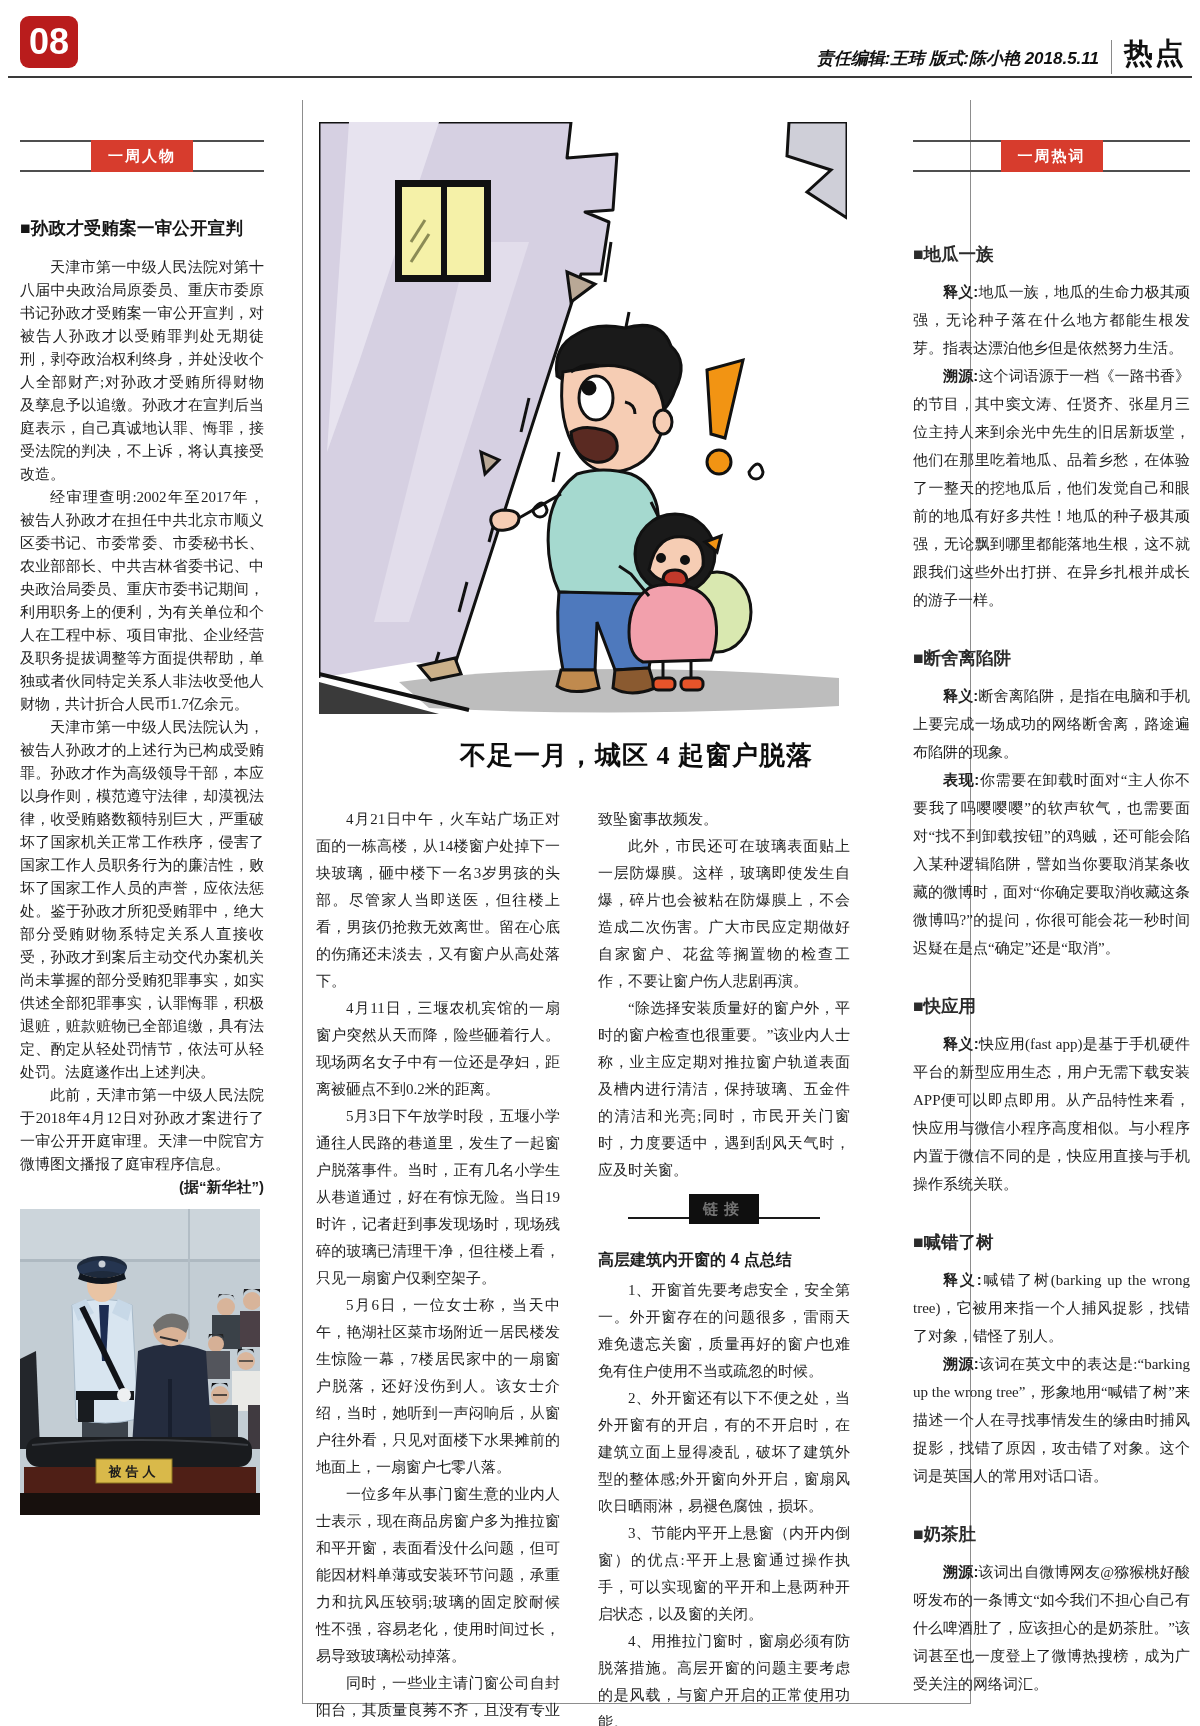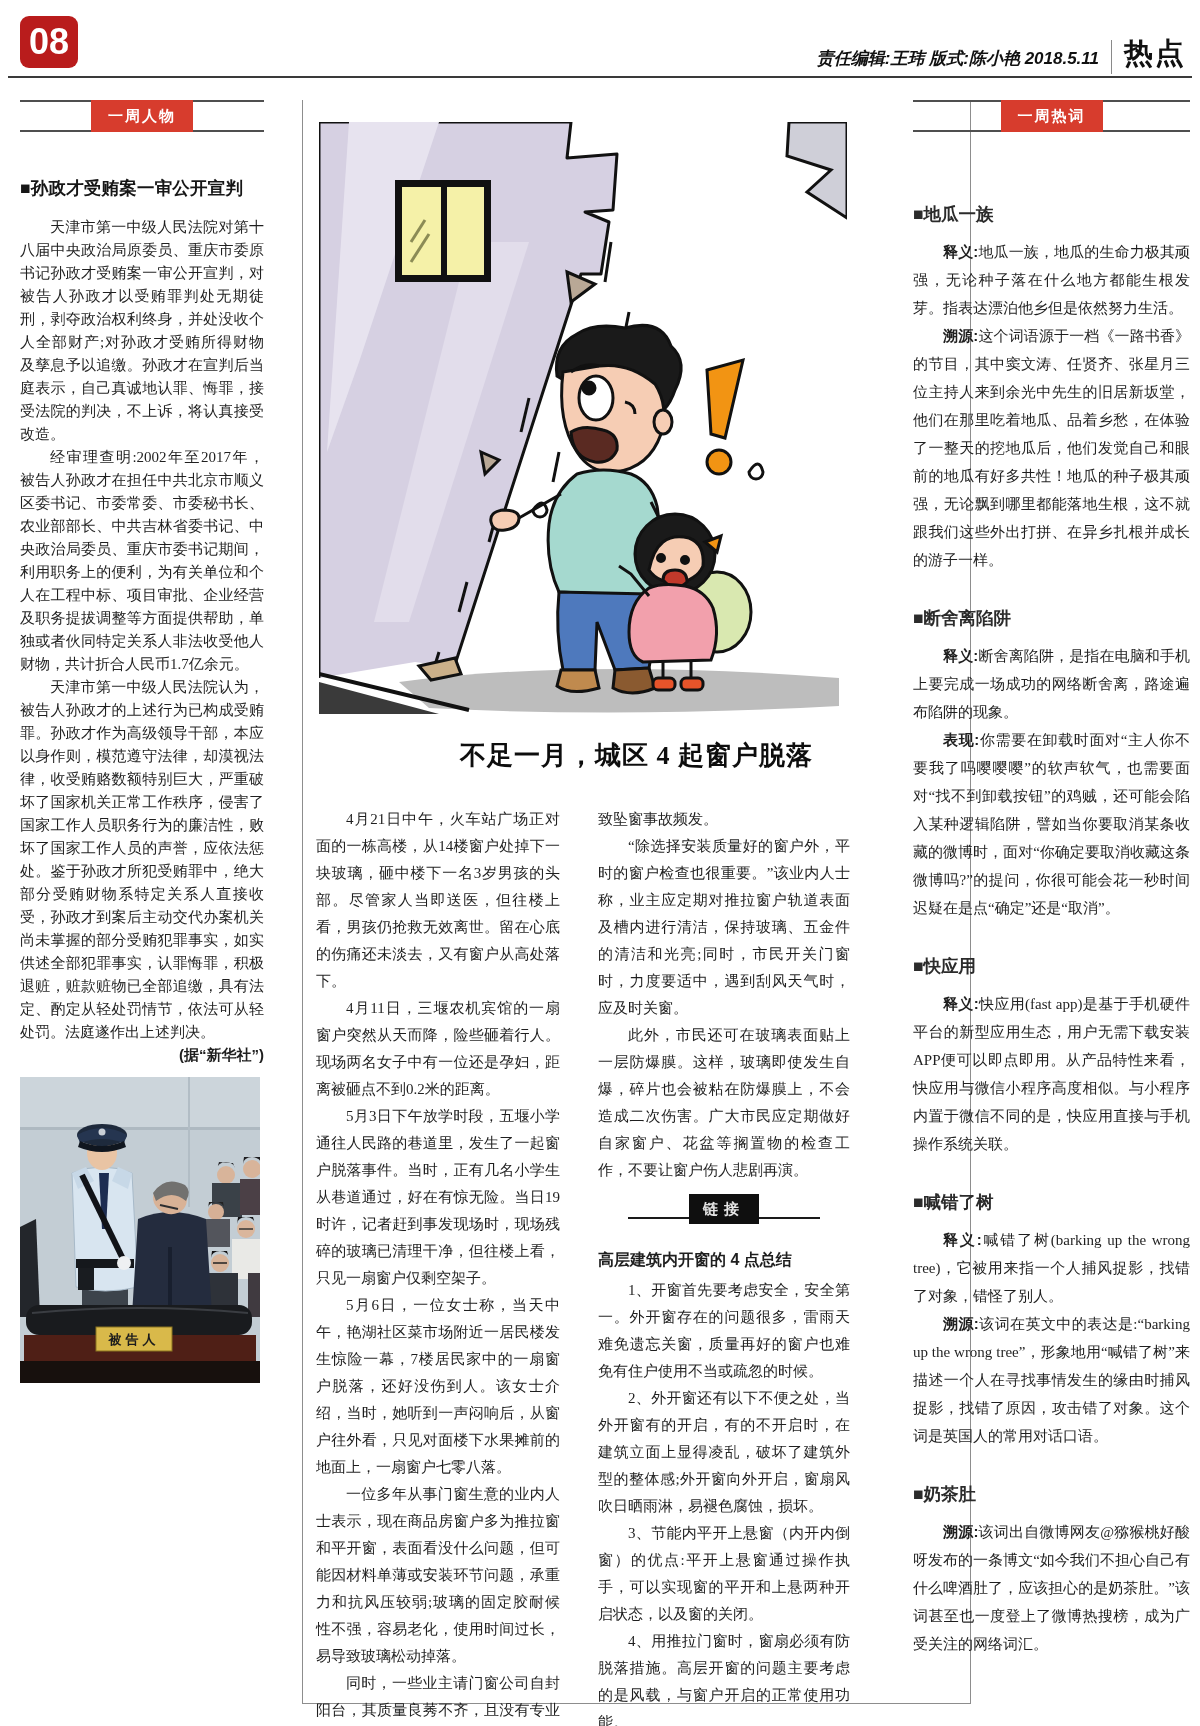--- a/index.html
+++ b/index.html
@@ -10,21 +10,21 @@
            border-radius:9px;color:#fff;font-family:"Liberation Sans","DejaVu Sans",sans-serif;
            font-weight:bold;font-size:36px;line-height:52px;text-align:center;}
   .header-rule{position:absolute;left:8px;right:8px;top:76px;height:2px;background:#3a3a3a;}
   .masthead{position:absolute;right:14px;top:34px;display:flex;align-items:flex-end;}
   .editorline{font-family:"Liberation Sans","DejaVu Sans",sans-serif;font-weight:bold;font-style:italic;
               font-size:17px;color:#111;padding-bottom:6px;}
   .mast-sep{width:1px;height:34px;background:#8a8a8a;margin:0 12px 2px 12px;}
   .section-name{font-family:"Liberation Sans","DejaVu Sans",sans-serif;font-weight:bold;font-size:29px;
                 color:#111;padding-bottom:2px;letter-spacing:2px;}
   
-  .tagbar{position:relative;height:28px;border-top:2px solid #4f4f4f;border-bottom:2px solid #4f4f4f;}
+  .tagbar{position:relative;height:28px;border-top:2px solid #4f4f4f;border-bottom:2px solid #4f4f4f;margin-top:40px;}
   .tagbox{position:absolute;left:50%;top:-2px;transform:translateX(-50%);height:32px;min-width:86px;
           background:#d73c2d;color:#fff;font-family:"Liberation Sans","DejaVu Sans",sans-serif;
           font-weight:bold;font-size:15px;line-height:32px;text-align:center;letter-spacing:2px;padding:0 8px;}
   
   .para{margin:0;text-align:justify;text-indent:2em;font-size:15px;}
   .para.noindent{text-indent:0;}
   .lead{font-family:"Liberation Sans","DejaVu Sans",sans-serif;font-weight:bold;font-style:normal;}
   
   #leftcol{position:absolute;left:20px;top:100px;width:244px;}
   .lc-headline{margin-top:44px;font-family:"Liberation Sans","DejaVu Sans",sans-serif;font-weight:bold;
@@ -38,21 +38,21 @@
             border-left:1px solid #8d8d8d;border-right:1px solid #8d8d8d;border-bottom:1px solid #8d8d8d;
             box-sizing:border-box;}
   .cartoon-wrap{position:absolute;left:16px;top:22px;width:528px;height:592px;}
   .mid-headline{position:absolute;left:0;top:638px;width:100%;text-align:center;
                 font-weight:bold;font-size:26px;letter-spacing:1px;color:#0d0d0d;}
   .subcol{position:absolute;top:706px;width:244px;line-height:27px;}
   #subcol1{left:13px;}
   #subcol2{left:295px;width:252px;}
   .linkbar{position:relative;height:34px;margin-top:10px;}
   .linkbar .rule{position:absolute;left:30px;right:30px;top:23px;height:2px;background:#1a1a1a;}
-  .linktag{position:absolute;left:50%;top:0;transform:translateX(-50%);background:#0f0f0f;color:#e5e5e5;
+  .linktag{position:absolute;left:50%;top:0;transform:translateX(-50%);background:#0f0f0f;color:#737373;
            font-family:"Liberation Sans","DejaVu Sans",sans-serif;font-weight:bold;font-size:15px;
            height:30px;line-height:30px;padding:0 14px;letter-spacing:6px;}
   .link-headline{margin:18px 0 4px 0;font-family:"Liberation Sans","DejaVu Sans",sans-serif;
                  font-weight:bold;font-size:16px;}
   
   #rightcol{position:absolute;left:913px;top:100px;width:277px;}
   .entry-title{font-family:"Liberation Sans","DejaVu Sans",sans-serif;font-weight:bold;font-size:17.5px;
                color:#2b2b2b;margin:32px 0 12px 0;}
   .entry-title.first{margin-top:70px;}
   #rightcol .paras{line-height:28px;}
@@ -72,20 +72,21 @@
 
   <div id="leftcol">
     <div class="tagbar">
       <span class="tagbox">一周人物</span>
     </div>
     <div class="lc-headline">■孙政才受贿案一审公开宣判</div>
     <div class="body">
         <p class="para">天津市第一中级人民法院对第十八届中央政治局原委员、重庆市委原书记孙政才受贿案一审公开宣判，对被告人孙政才以受贿罪判处无期徒刑，剥夺政治权利终身，并处没收个人全部财产;对孙政才受贿所得财物及孳息予以追缴。孙政才在宣判后当庭表示，自己真诚地认罪、悔罪，接受法院的判决，不上诉，将认真接受改造。</p>
         <p class="para">经审理查明:2002年至2017年，被告人孙政才在担任中共北京市顺义区委书记、市委常委、市委秘书长、农业部部长、中共吉林省委书记、中央政治局委员、重庆市委书记期间，利用职务上的便利，为有关单位和个人在工程中标、项目审批、企业经营及职务提拔调整等方面提供帮助，单独或者伙同特定关系人非法收受他人财物，共计折合人民币1.7亿余元。</p>
         <p class="para">天津市第一中级人民法院认为，被告人孙政才的上述行为已构成受贿罪。孙政才作为高级领导干部，本应以身作则，模范遵守法律，却漠视法律，收受贿赂数额特别巨大，严重破坏了国家机关正常工作秩序，侵害了国家工作人员职务行为的廉洁性，败坏了国家工作人员的声誉，应依法惩处。鉴于孙政才所犯受贿罪中，绝大部分受贿财物系特定关系人直接收受，孙政才到案后主动交代办案机关尚未掌握的部分受贿犯罪事实，如实供述全部犯罪事实，认罪悔罪，积极退赃，赃款赃物已全部追缴，具有法定、酌定从轻处罚情节，依法可从轻处罚。法庭遂作出上述判决。</p>
+        <p class="para">此前，天津市第一中级人民法院于2018年4月12日对孙政才案进行了一审公开开庭审理。天津一中院官方微博图文播报了庭审程序信息。</p>
       </div>
     <div class="attribution">(据“新华社”)</div>
 
     <div class="photo-wrap">
       <svg width="240" height="306" viewBox="0 0 240 306" xmlns="http://www.w3.org/2000/svg">
         <rect x="0" y="0" width="240" height="306" fill="#c3cdd4"></rect>
         <rect x="0" y="0" width="240" height="52" fill="#ccd5db"></rect>
         <rect x="0" y="50" width="240" height="3" fill="#aeb9c1"></rect>
         <rect x="168" y="0" width="2" height="130" fill="#b2bdc5"></rect>
 
@@ -243,22 +244,22 @@
         <p class="para">4月11日，三堰农机宾馆的一扇窗户突然从天而降，险些砸着行人。现场两名女子中有一位还是孕妇，距离被砸点不到0.2米的距离。</p>
         <p class="para">5月3日下午放学时段，五堰小学通往人民路的巷道里，发生了一起窗户脱落事件。当时，正有几名小学生从巷道通过，好在有惊无险。当日19时许，记者赶到事发现场时，现场残碎的玻璃已清理干净，但往楼上看，只见一扇窗户仅剩空架子。</p>
         <p class="para">5月6日，一位女士称，当天中午，艳湖社区菜市场附近一居民楼发生惊险一幕，7楼居民家中的一扇窗户脱落，还好没伤到人。该女士介绍，当时，她听到一声闷响后，从窗户往外看，只见对面楼下水果摊前的地面上，一扇窗户七零八落。</p>
         <p class="para">一位多年从事门窗生意的业内人士表示，现在商品房窗户多为推拉窗和平开窗，表面看没什么问题，但可能因材料单薄或安装环节问题，承重力和抗风压较弱;玻璃的固定胶耐候性不强，容易老化，使用时间过长，易导致玻璃松动掉落。</p>
         <p class="para">同时，一些业主请门窗公司自封阳台，其质量良莠不齐，且没有专业机构检测，加上业主安全意识薄弱，从而导</p>
       </div>
 
     <div class="subcol" id="subcol2">
       <div>
           <p class="para noindent">致坠窗事故频发。</p>
+          <p class="para">此外，市民还可在玻璃表面贴上一层防爆膜。这样，玻璃即使发生自爆，碎片也会被粘在防爆膜上，不会造成二次伤害。广大市民应定期做好自家窗户、花盆等搁置物的检查工作，不要让窗户伤人悲剧再演。</p>
           <p class="para">“除选择安装质量好的窗户外，平时的窗户检查也很重要。”该业内人士称，业主应定期对推拉窗户轨道表面及槽内进行清洁，保持玻璃、五金件的清洁和光亮;同时，市民开关门窗时，力度要适中，遇到刮风天气时，应及时关窗。</p>
-          <p class="para">此外，市民还可在玻璃表面贴上一层防爆膜。这样，玻璃即使发生自爆，碎片也会被粘在防爆膜上，不会造成二次伤害。广大市民应定期做好自家窗户、花盆等搁置物的检查工作，不要让窗户伤人悲剧再演。</p>
         </div>
       <div class="linkbar">
         <div class="rule"></div>
         <span class="linktag">链接</span>
       </div>
       <div class="link-headline">高层建筑内开窗的 4 点总结</div>
       <div>
           <p class="para">1、开窗首先要考虑安全，安全第一。外开窗存在的问题很多，雷雨天难免遗忘关窗，质量再好的窗户也难免有住户使用不当或疏忽的时候。</p>
           <p class="para">2、外开窗还有以下不便之处，当外开窗有的开启，有的不开启时，在建筑立面上显得凌乱，破坏了建筑外型的整体感;外开窗向外开启，窗扇风吹日晒雨淋，易褪色腐蚀，损坏。</p>
           <p class="para">3、节能内平开上悬窗（内开内倒窗）的优点:平开上悬窗通过操作执手，可以实现窗的平开和上悬两种开启状态，以及窗的关闭。</p>

